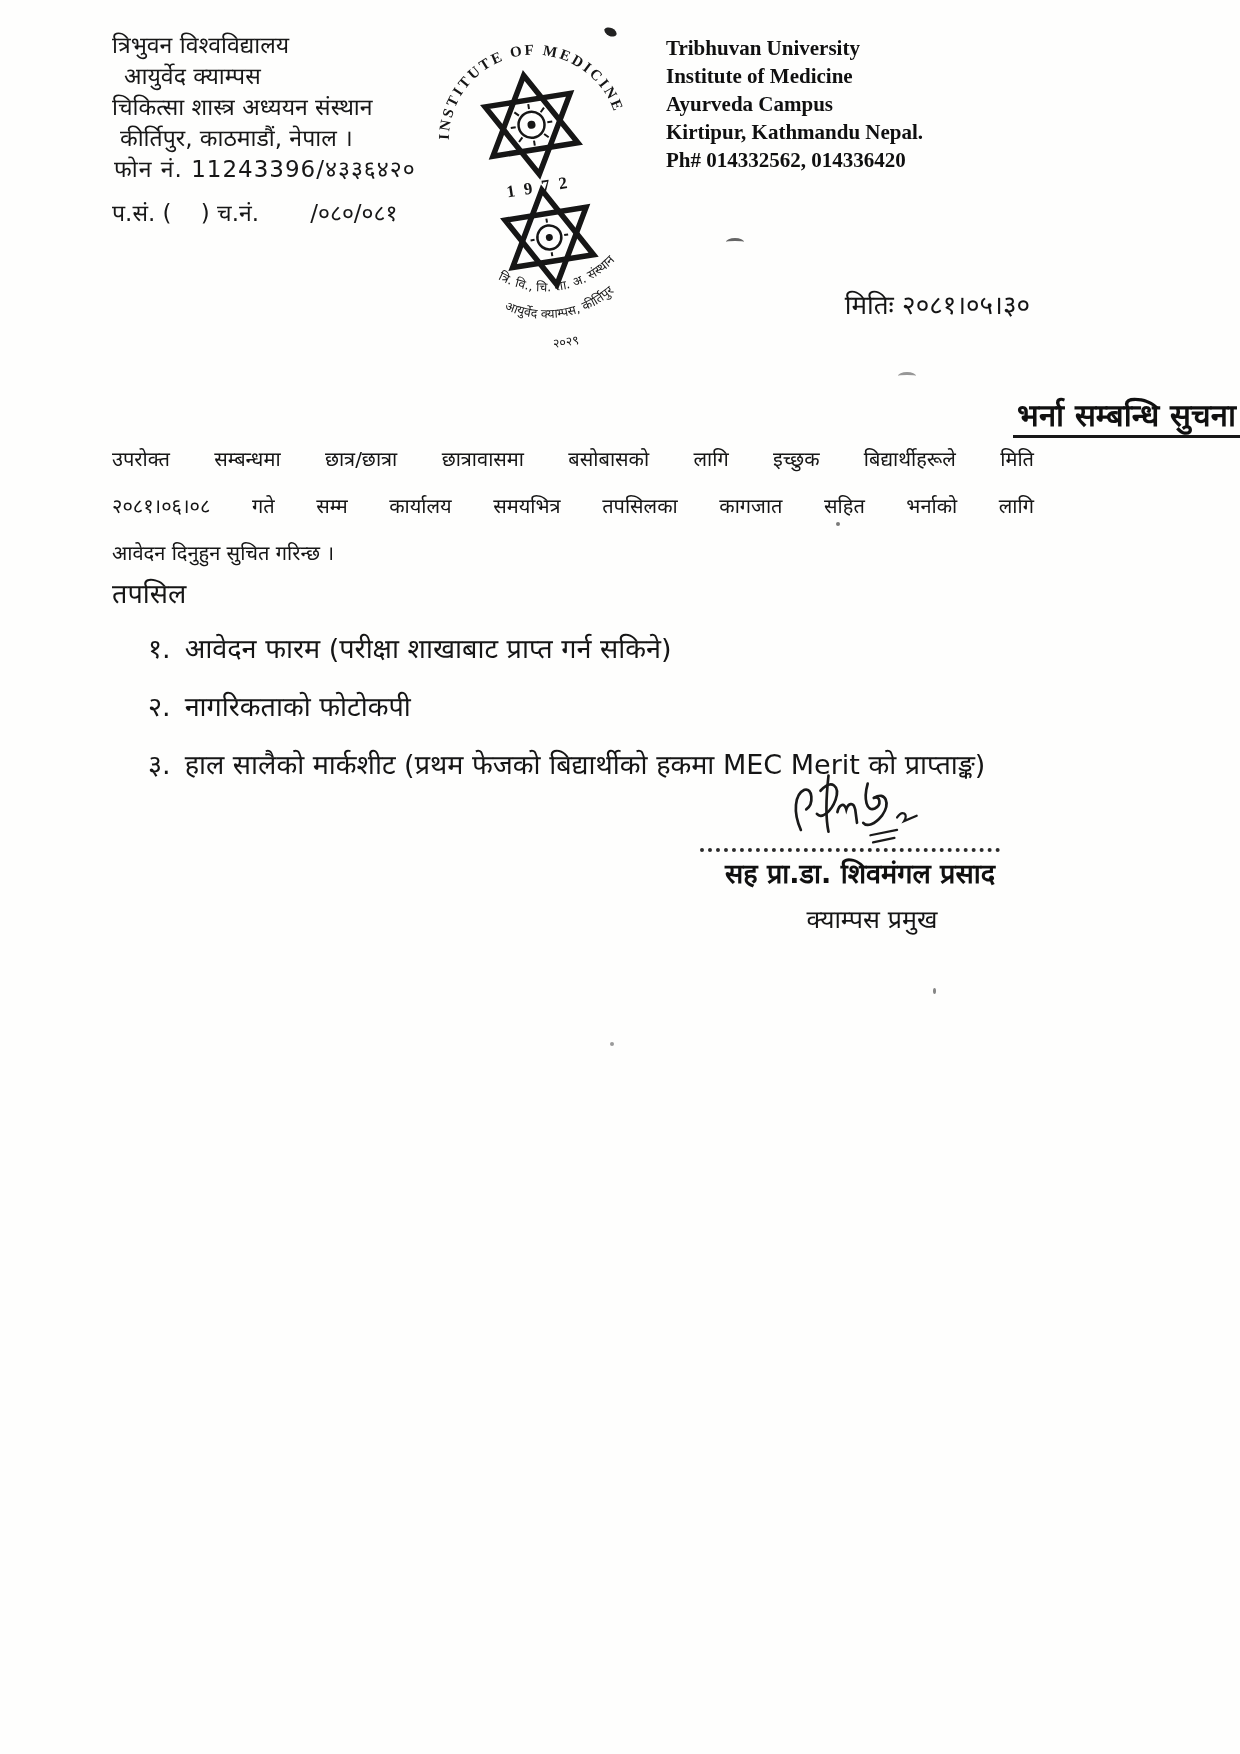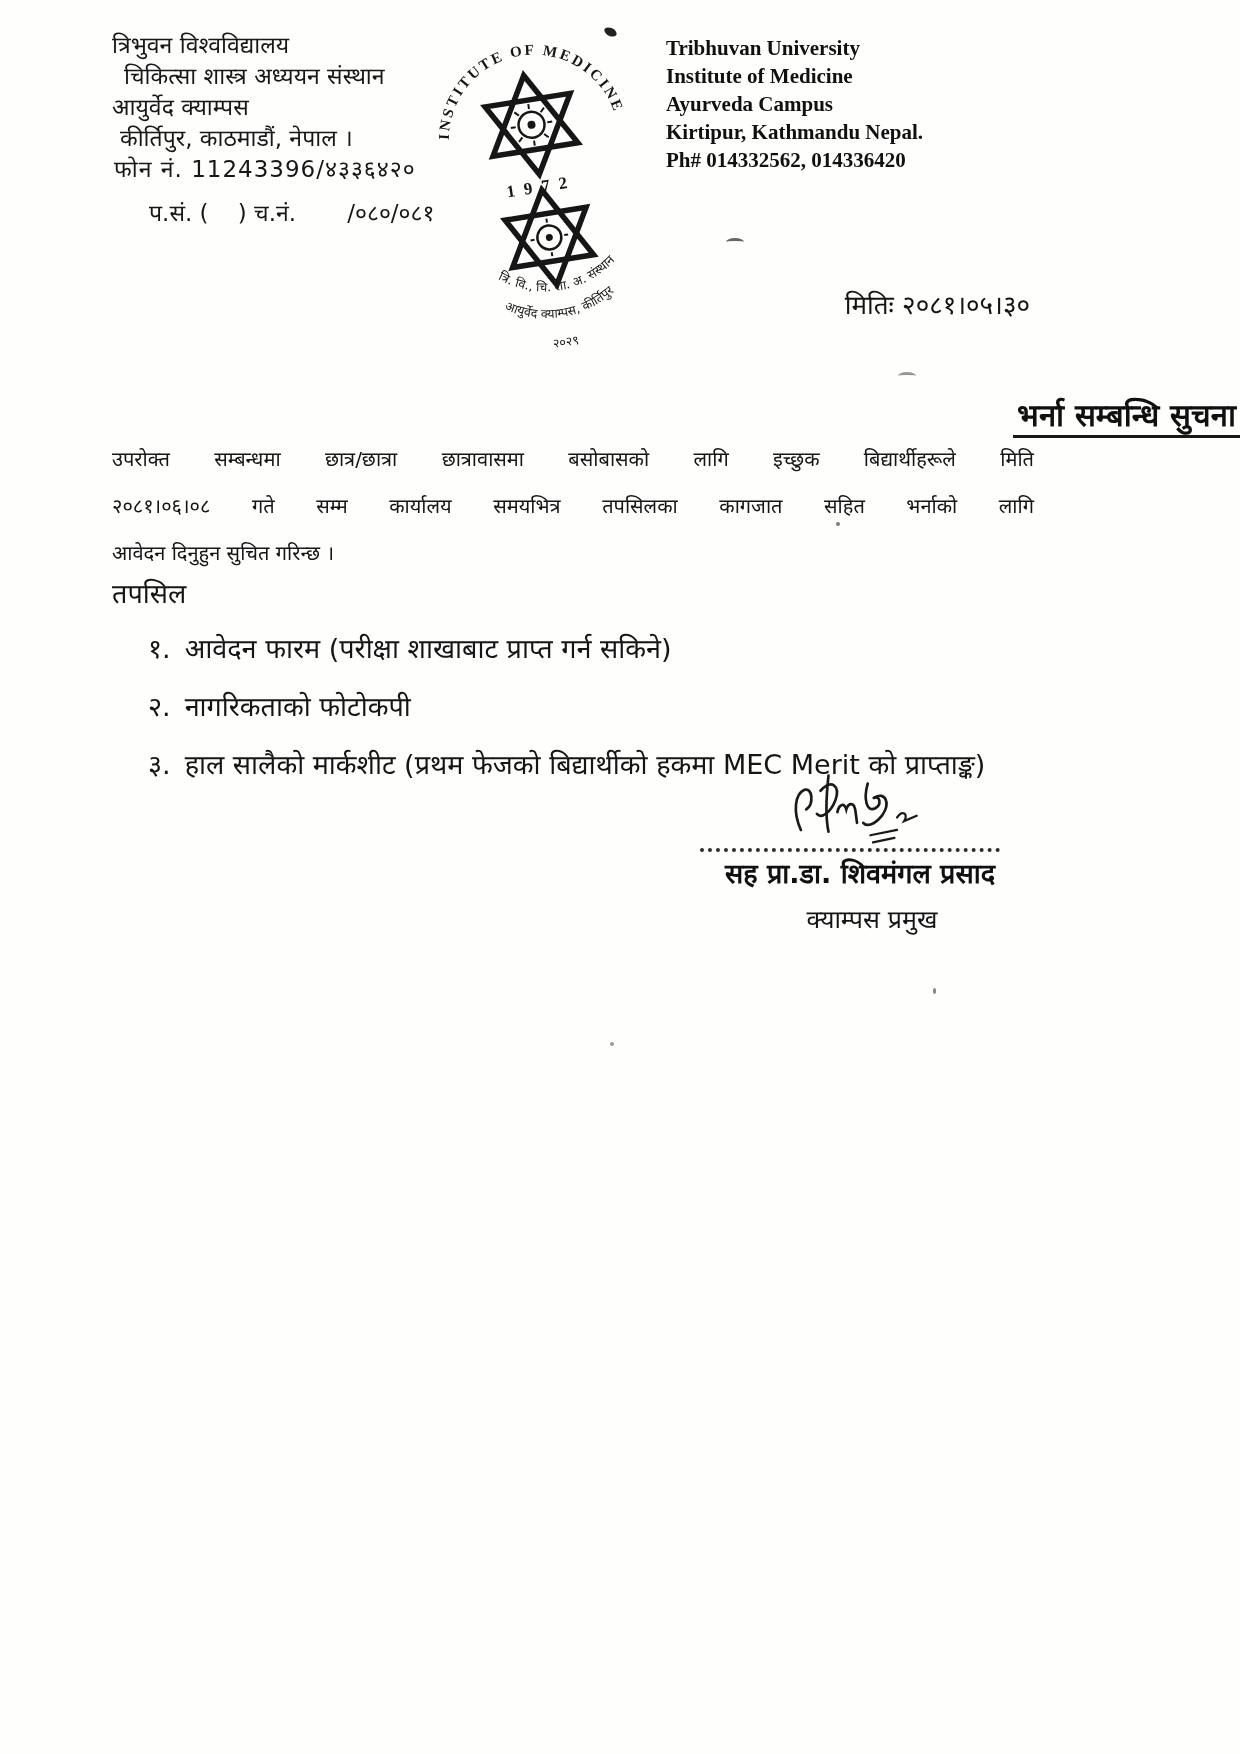--- a/index.html
+++ b/index.html
@@ -9,21 +9,21 @@
     background:#fefefdff; color:#1b1b1b; overflow:hidden;
     font-family:"DejaVu Sans", sans-serif;
   }
   .abs { position:absolute; }
 
   
   .left-block { left:112px; top:30px; font-size:23px; line-height:31px; color:#171717; }
   .left-block div:nth-child(2){ padding-left:12px; }
   .left-block div:nth-child(4){ padding-left:8px; }
   .left-block div:nth-child(5){ padding-left:2px; letter-spacing:1px; }
-  .ref-line { left:112px; top:196px; font-size:23px; white-space:pre; color:#171717;margin-left:37px; }
+  .ref-line { left:112px; top:196px; font-size:23px; white-space:pre; color:#171717; }
 
   
   .right-block {
     left:666px; top:34px; font-family:"Liberation Serif", serif;
     font-weight:700; font-size:21px; line-height:28px; color:#101010;
   }
 
   
   .seal { left:430px; top:24px; width:224px; height:334px; transform:rotate(-9deg); }
   .seal text { fill:#161616; }
@@ -59,22 +59,22 @@
   .speck { position:absolute; background:#222; border-radius:50%; }
   .tilde { position:absolute; width:18px; height:8px; border-top:3px solid #333; border-radius:50%; opacity:.75; }
 </style>
 </head>
 <body>
 
 <div id="page">
 
   <div class="abs left-block">
     <div>त्रिभुवन विश्वविद्यालय</div>
+    <div>आयुर्वेद क्याम्पस</div>
     <div>चिकित्सा शास्त्र अध्ययन संस्थान</div>
-    <div>आयुर्वेद क्याम्पस</div>
     <div>कीर्तिपुर, काठमाडौं, नेपाल ।</div>
     <div>फोन नं. 11243396/४३३६४२०</div>
   </div>
   <div class="abs ref-line">प.सं. (    ) च.नं.       /०८०/०८१</div>
 
   <svg class="abs seal" viewBox="0 0 224 334" aria-hidden="true">
     <defs>
       <path id="arcTop" d="M 28 128 A 85 85 0 1 1 196 128" fill="none"></path>
       <path id="arcInner" d="M 34 224 A 95 95 0 0 0 194 224" fill="none"></path>
       <path id="arcOuter" d="M 24 242 A 100 100 0 0 0 200 242" fill="none"></path>

